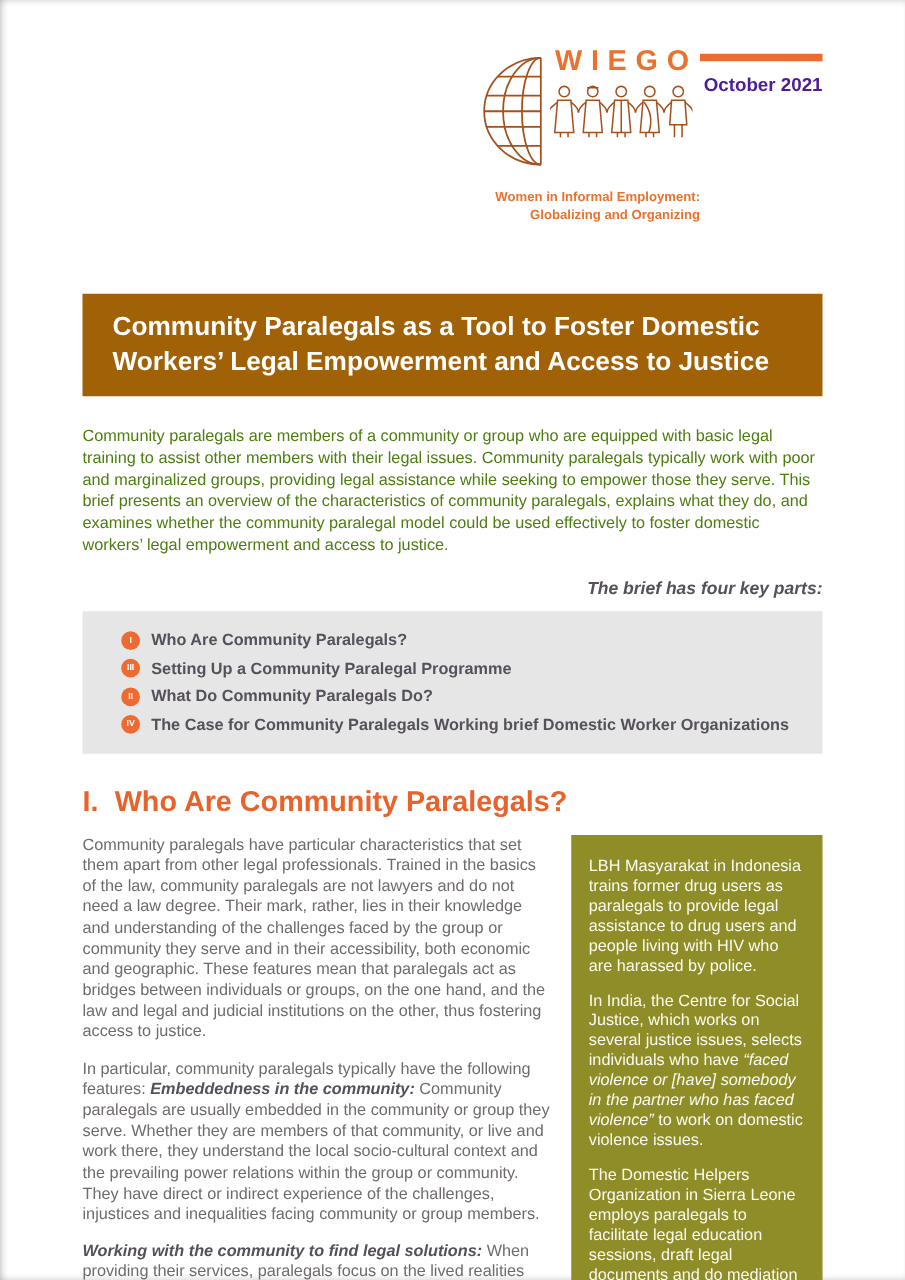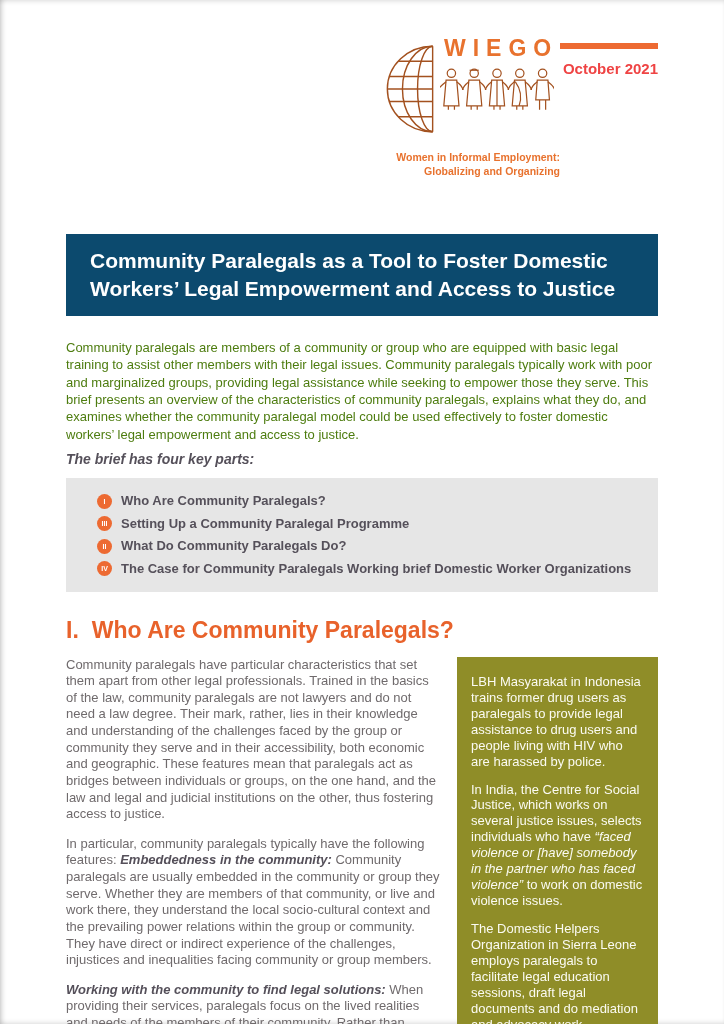--- a/index.html
+++ b/index.html
@@ -17,32 +17,32 @@
   
   .header { display:flex; justify-content:flex-end; align-items:flex-start; }
   .logo { width:176px; }
   .logo-top { display:flex; align-items:flex-start; }
   .globe { flex:0 0 auto; margin-top:2px; }
   .logo-right { display:flex; flex-direction:column; margin-left:4px; }
   .wiego-text { font-size:23px; font-weight:600; letter-spacing:7px; color:#E8722E; line-height:1; margin:2px 0 3px 4px; white-space:nowrap; }
   .tagline { margin-top:5px; text-align:right; color:#E8722E; font-weight:700; font-size:10.5px; line-height:1.35; }
   .header-right { text-align:right; padding-top:8px; }
   .date-bar { width:98px; height:6px; background:#ED6A32; margin-left:auto; }
-  .issue-date { margin-top:11px; font-size:15px; font-weight:700; color:#ef4444; }
+  .issue-date { margin-top:11px; font-size:15px; font-weight:700; color:#4c1d95; }
 
   
   .title-banner {
-    margin-top:56px; background:#0c4a6e; color:#ffffff;
+    margin-top:56px; background:#a16207; color:#ffffff;
     font-size:21px; font-weight:700; line-height:1.32;
     padding:13px 20px 13px 24px;
   }
 
   
   .intro { margin-top:23px; color:#4d7c0f; font-size:13px; line-height:1.34; }
-  .parts-intro { margin-top:8px; color:#55505A; font-size:14px; font-weight:700; font-style:italic; }
+  .parts-intro { margin-top:18px; color:#55505A; font-size:14px; font-weight:700; font-style:italic;text-align:right; }
 
   
   .key-parts { margin-top:11px; background:#E6E6E6; padding:15px 20px 15px 31px; display:flex; flex-direction:column; gap:7px; }
   .key-part { display:flex; align-items:center; }
   .numeral-badge {
     flex:0 0 auto; width:15px; height:15px; border-radius:50%;
     background:#ED6A32; color:#ffffff; font-size:7px; font-weight:700;
     display:flex; align-items:center; justify-content:center; margin-right:9px;
   }
   .part-label { color:#55505A; font-size:13px; font-weight:700; line-height:1.2; }

